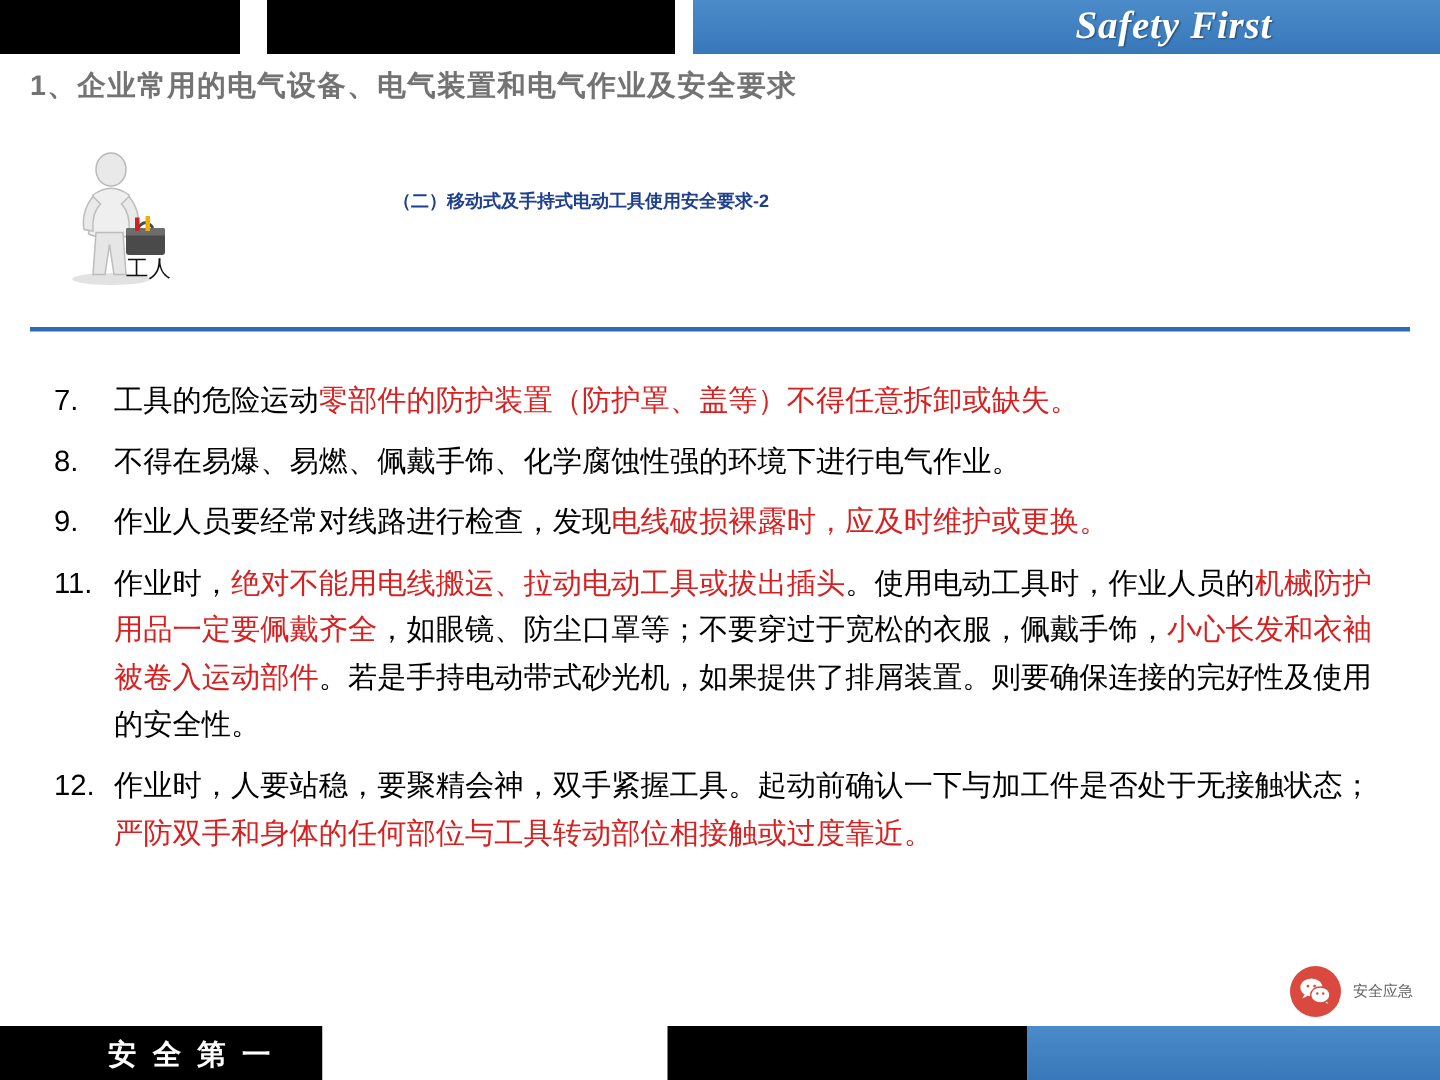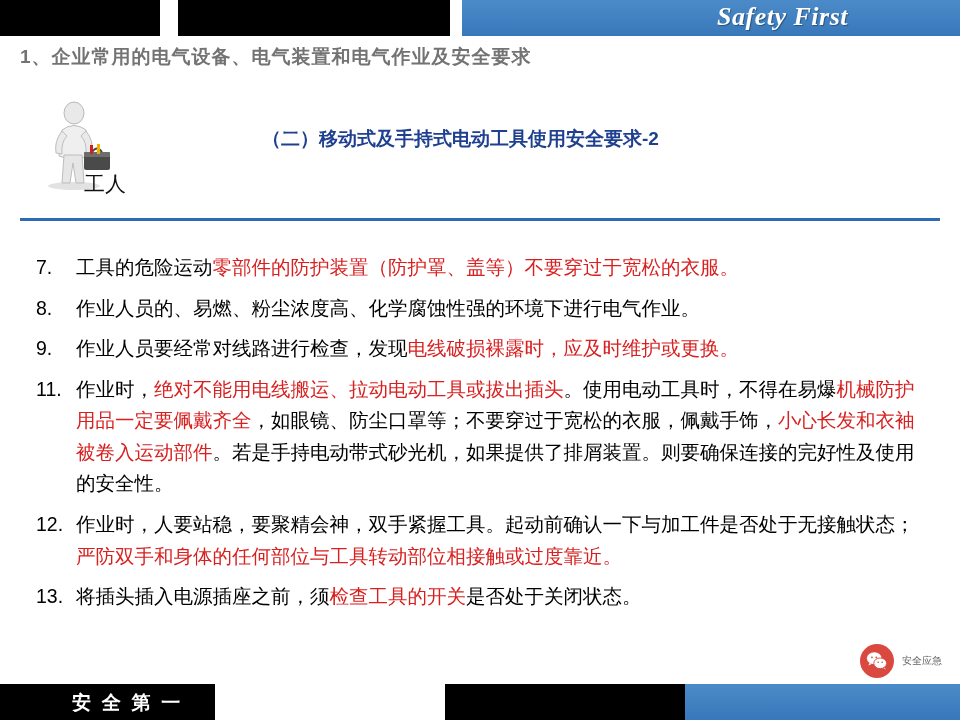--- a/index.html
+++ b/index.html
@@ -84,30 +84,30 @@
     left: 34px;
     top: 100px;
     width: 86px;
     height: 90px;
   }
   .worker svg { display: block; }
   .worker-label {
     position: absolute;
     left: 84px;
     top: 170px;
-    font-size: 21px;
+    font-size: 15px;
     color: #111111;
   }
 
   
   .subtitle {
     position: absolute;
     left: 262px;
     top: 126px;
-    font-size: 19px;
+    font-size: 12px;
     font-weight: bold;
     color: #1f3f8f;
   }
 
   
   .divider {
     position: absolute;
     left: 20px;
     top: 218px;
     width: 920px;
@@ -247,41 +247,37 @@
 </div>
 <div class="worker-label">工人</div>
 
 <div class="subtitle">（二）移动式及手持式电动工具使用安全要求-2</div>
 
 <div class="divider"></div>
 
 <div class="content" id="content-list">
     <div class="item">
       <span class="num">7.</span>
-      <span class="txt"><span>工具的危险运动</span><span class="red">零部件的防护装置（防护罩、盖等）不要穿过于宽松的衣服。</span></span>
+      <span class="txt"><span>工具的危险运动</span><span class="red">零部件的防护装置（防护罩、盖等）不得任意拆卸或缺失。</span></span>
     </div>
     <div class="item">
       <span class="num">8.</span>
-      <span class="txt"><span>作业人员的、易燃、粉尘浓度高、化学腐蚀性强的环境下进行电气作业。</span></span>
+      <span class="txt"><span>不得在易爆、易燃、佩戴手饰、化学腐蚀性强的环境下进行电气作业。</span></span>
     </div>
     <div class="item">
       <span class="num">9.</span>
       <span class="txt"><span>作业人员要经常对线路进行检查，发现</span><span class="red">电线破损裸露时，应及时维护或更换。</span></span>
     </div>
     <div class="item">
       <span class="num">11.</span>
-      <span class="txt"><span>作业时，</span><span class="red">绝对不能用电线搬运、拉动电动工具或拔出插头</span><span>。使用电动工具时，不得在易爆</span><span class="red">机械防护用品一定要佩戴齐全</span><span>，如眼镜、防尘口罩等；不要穿过于宽松的衣服，佩戴手饰，</span><span class="red">小心长发和衣袖被卷入运动部件</span><span>。若是手持电动带式砂光机，如果提供了排屑装置。则要确保连接的完好性及使用的安全性。</span></span>
+      <span class="txt"><span>作业时，</span><span class="red">绝对不能用电线搬运、拉动电动工具或拔出插头</span><span>。使用电动工具时，作业人员的</span><span class="red">机械防护用品一定要佩戴齐全</span><span>，如眼镜、防尘口罩等；不要穿过于宽松的衣服，佩戴手饰，</span><span class="red">小心长发和衣袖被卷入运动部件</span><span>。若是手持电动带式砂光机，如果提供了排屑装置。则要确保连接的完好性及使用的安全性。</span></span>
     </div>
     <div class="item">
       <span class="num">12.</span>
       <span class="txt"><span>作业时，人要站稳，要聚精会神，双手紧握工具。起动前确认一下与加工件是否处于无接触状态；</span><span class="red">严防双手和身体的任何部位与工具转动部位相接触或过度靠近。</span></span>
-    </div>
-    <div class="item">
-      <span class="num">13.</span>
-      <span class="txt"><span>将插头插入电源插座之前，须</span><span class="red">检查工具的开关</span><span>是否处于关闭状态。</span></span>
     </div>
   </div>
 
 <div class="bottombar">
   <div class="b-black-1"></div>
   <div class="b-white-1"></div>
   <div class="b-black-2"></div>
   <div class="b-blue"></div>
   <div class="b-text">安 全 第 一</div>
 </div>

